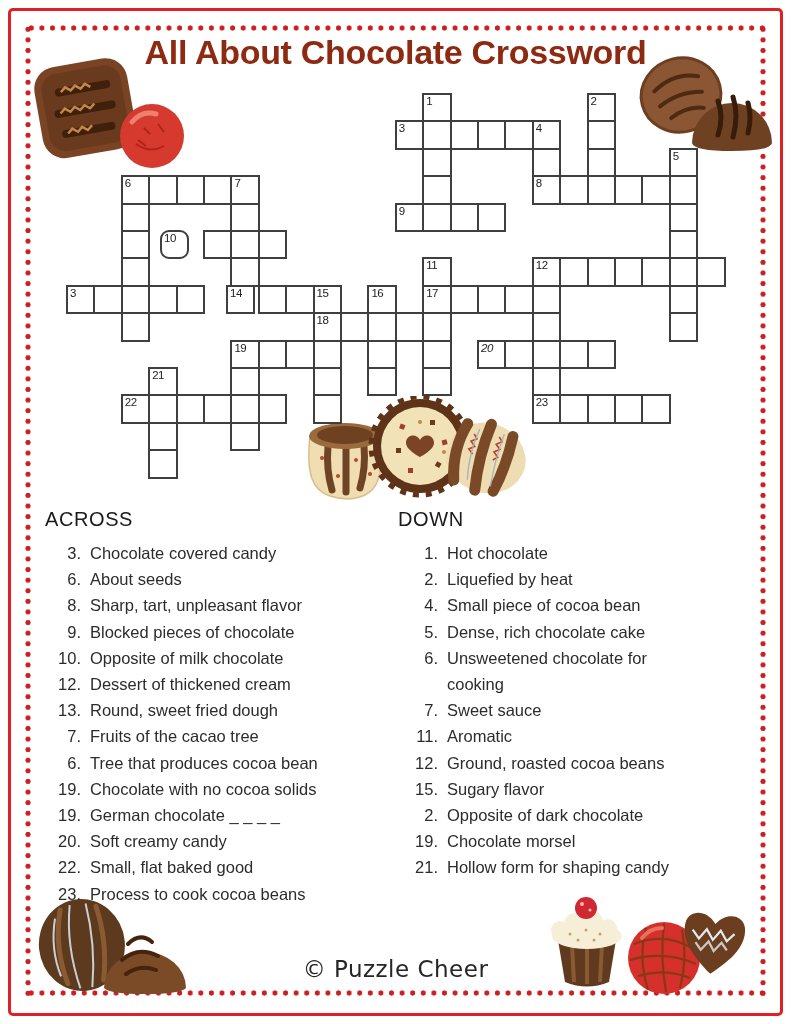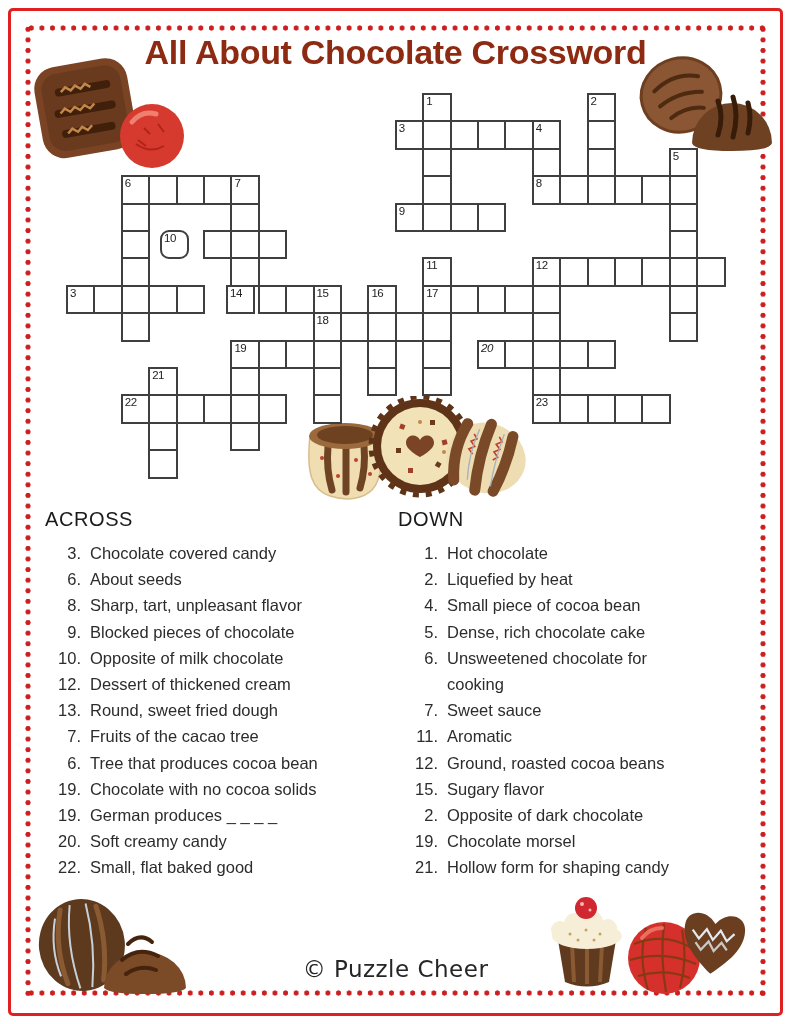--- a/index.html
+++ b/index.html
@@ -407,29 +407,33 @@
           <div class="clue">
             <span class="num">6.</span>
             <span class="txt">Tree that produces cocoa bean</span>
           </div>
           <div class="clue">
             <span class="num">19.</span>
             <span class="txt">Chocolate with no cocoa solids</span>
           </div>
           <div class="clue">
             <span class="num">19.</span>
-            <span class="txt">German produces _ _ _ _</span>
+            <span class="txt">German chocolate _ _ _ _</span>
           </div>
           <div class="clue">
             <span class="num">20.</span>
             <span class="txt">Soft creamy candy</span>
           </div>
           <div class="clue">
             <span class="num">22.</span>
             <span class="txt">Small, flat baked good</span>
+          </div>
+          <div class="clue">
+            <span class="num">23.</span>
+            <span class="txt">Process to cook cocoa beans</span>
           </div>
         </div>
     </div>
     <div class="cluecol down-col">
       <h2 class="cluehead">DOWN</h2>
       <div id="down-list">
           <div class="clue">
             <span class="num">1.</span>
             <span class="txt">Hot chocolate</span>
           </div>

